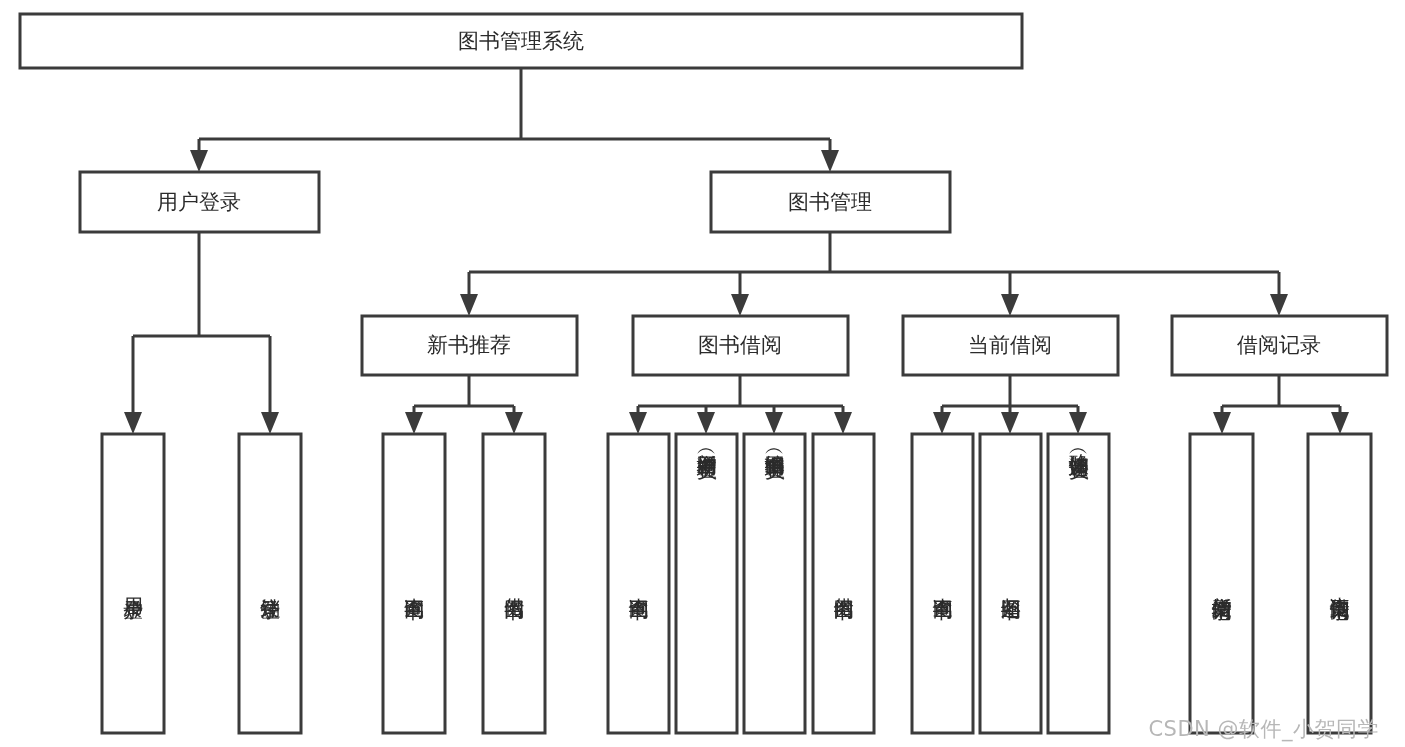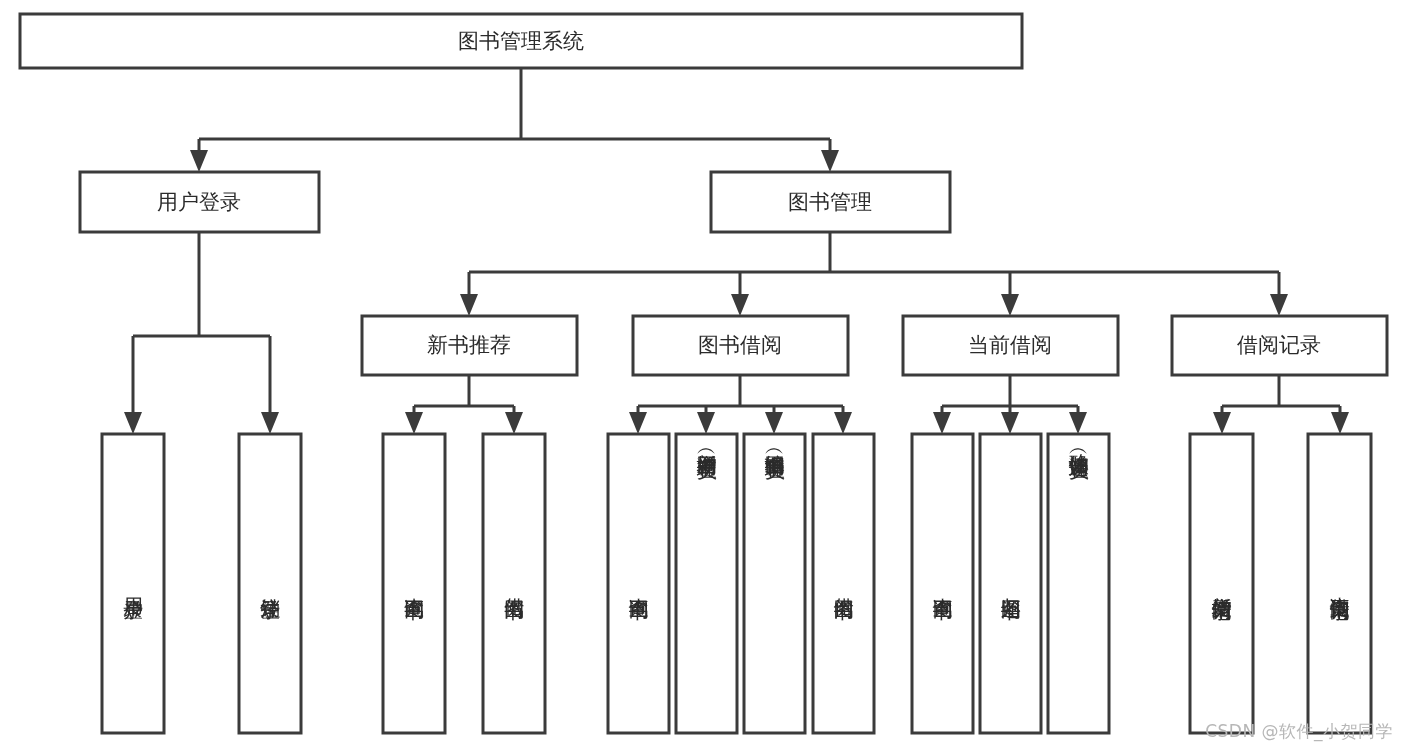--- a/index.html
+++ b/index.html
@@ -58,24 +58,24 @@
     color: #2b2b2b;
     writing-mode: vertical-rl;
     text-orientation: upright;
     letter-spacing: 1px;
     text-align: start;
     pointer-events: none;
     white-space: nowrap;
   }
   .watermark {
     position: absolute;
-    right: 12px;
+    right: 26px;
     bottom: 4px;
     font-family: "DejaVu Sans", "Liberation Sans", sans-serif;
-    font-size: 17px;
+    font-size: 21px;
     color: #b7b7b7;
     letter-spacing: 0.5px;
     white-space: nowrap;
   }
 </style>
 </head>
 <body>
 
 <div id="diagram-root">
 

